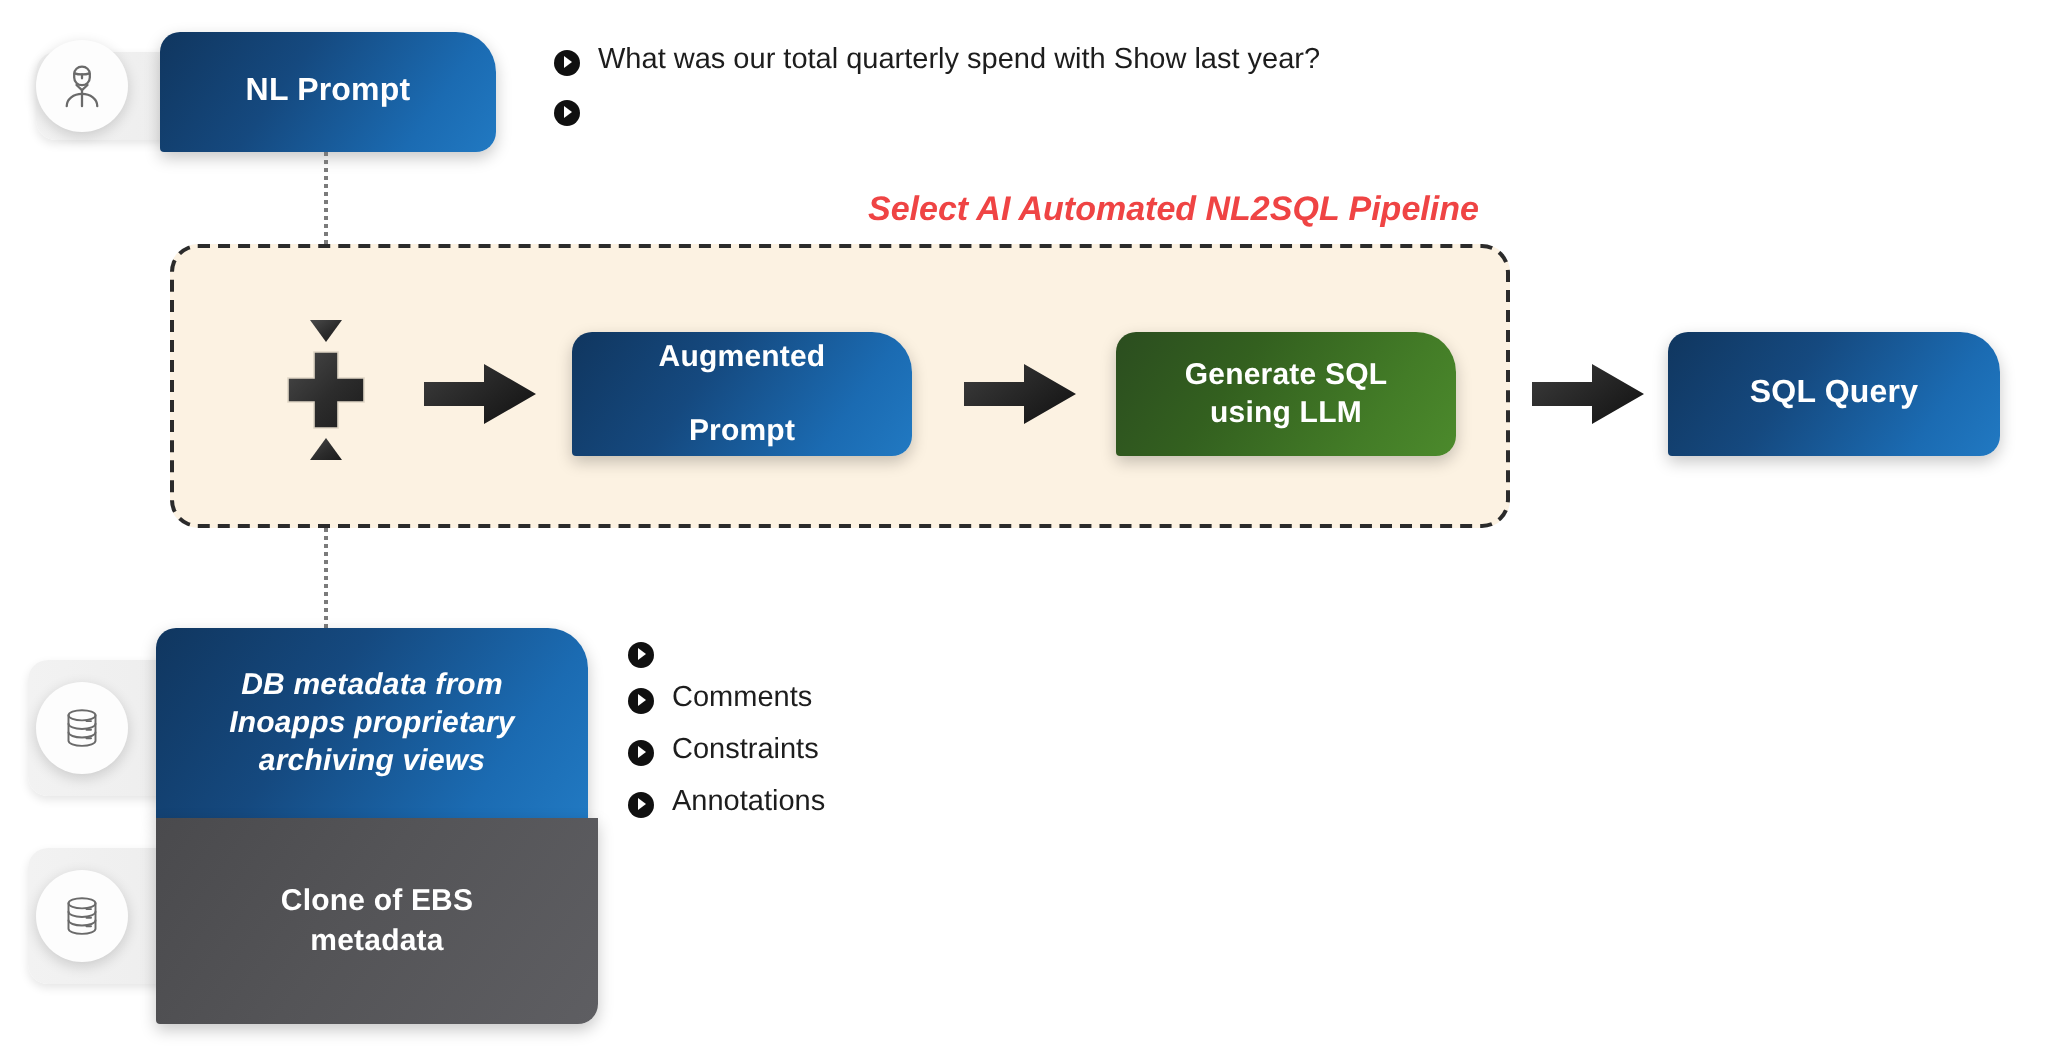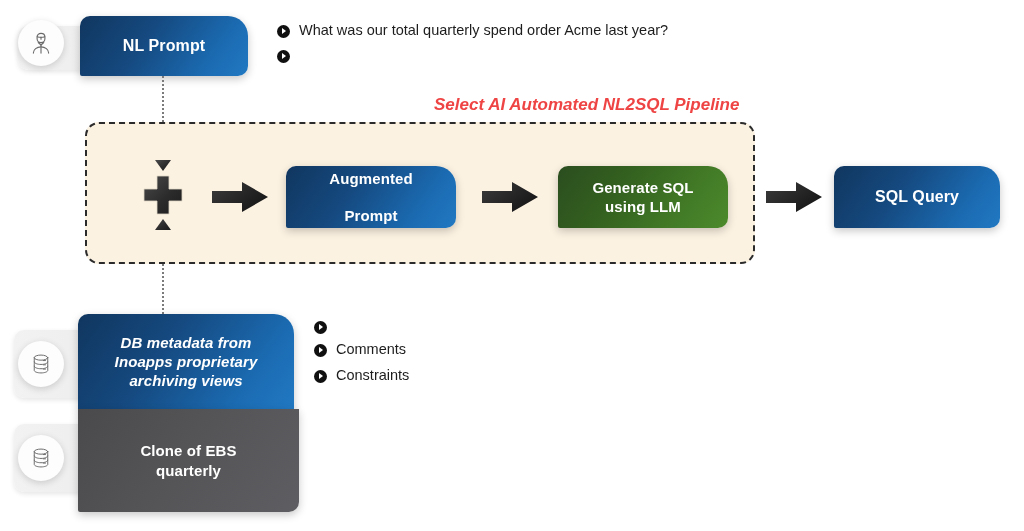--- a/index.html
+++ b/index.html
@@ -147,21 +147,21 @@
     </svg>
   </div>
 
   <div class="node node-blue shape-a" style="left:80px; top:16px; width:168px; height:60px; font-size:16px;text-align:center;">
     <span>NL Prompt</span>
   </div>
 
   <div class="bullet-list" style="left:277px; top:22px; font-size:14.5px;">
     <div class="bullet-row" style="margin-bottom:9px;">
       <span class="bullet-mark"></span>
-      <span class="bullet-text">What was our total quarterly spend order Acme last year?</span>
+      <span class="bullet-text">What was our total quarterly spend with Show last year?</span>
     </div>
     <div class="bullet-row">
       <span class="bullet-mark"></span>
     </div>
   </div>
 
   <div class="dotted-v" style="left:162px; top:76px; height:90px;"></div>
   <div class="dotted-v" style="left:162px; top:228px; height:86px;"></div>
 
   <div class="pipeline-title" style="left:434px; top:95px; font-size:17px;">Select AI Automated NL2SQL Pipeline</div>
@@ -264,30 +264,34 @@
   </div>
 
   <div class="node node-blue shape-card-top" style="left:78px; top:314px; width:216px; height:95px; font-size:15px; flex-direction:column;font-style:italic;">
     <span>DB metadata from</span>
     <span>Inoapps proprietary</span>
     <span>archiving views</span>
   </div>
 
   <div class="node node-grey shape-card-bottom" style="left:78px; top:409px; width:221px; height:103px; font-size:15px; flex-direction:column;">
     <span>Clone of EBS</span>
-    <span>quarterly</span>
+    <span>metadata</span>
   </div>
 
   <div class="bullet-list" style="left:314px; top:318px; font-size:14.5px;">
     <div class="bullet-row" style="margin-bottom:10px;">
       <span class="bullet-mark"></span>
     </div>
     <div class="bullet-row" style="margin-bottom:10px;">
       <span class="bullet-mark"></span>
       <span class="bullet-text">Comments</span>
     </div>
     <div class="bullet-row" style="margin-bottom:10px;">
       <span class="bullet-mark"></span>
       <span class="bullet-text">Constraints</span>
     </div>
+    <div class="bullet-row">
+      <span class="bullet-mark"></span>
+      <span class="bullet-text">Annotations</span>
+    </div>
   </div>
 
 </div>
 
 </body></html>

